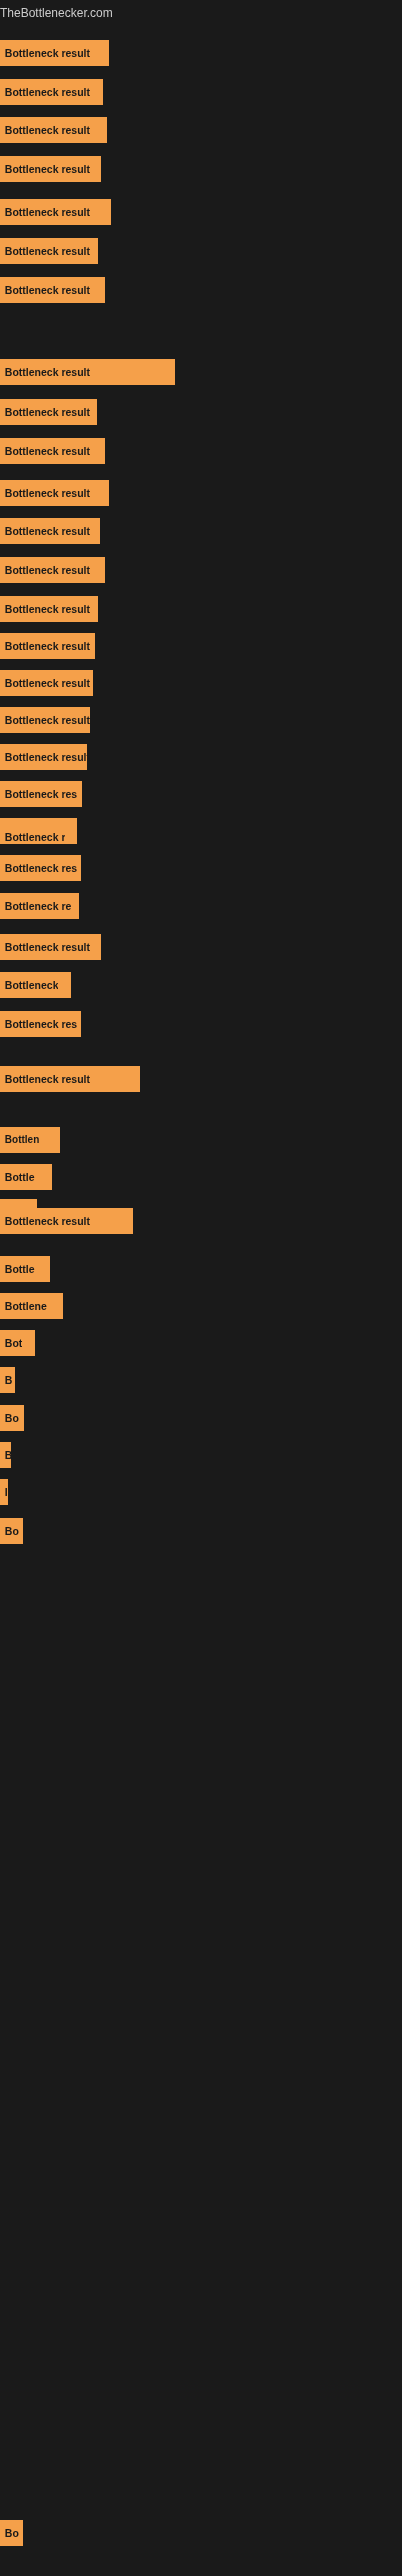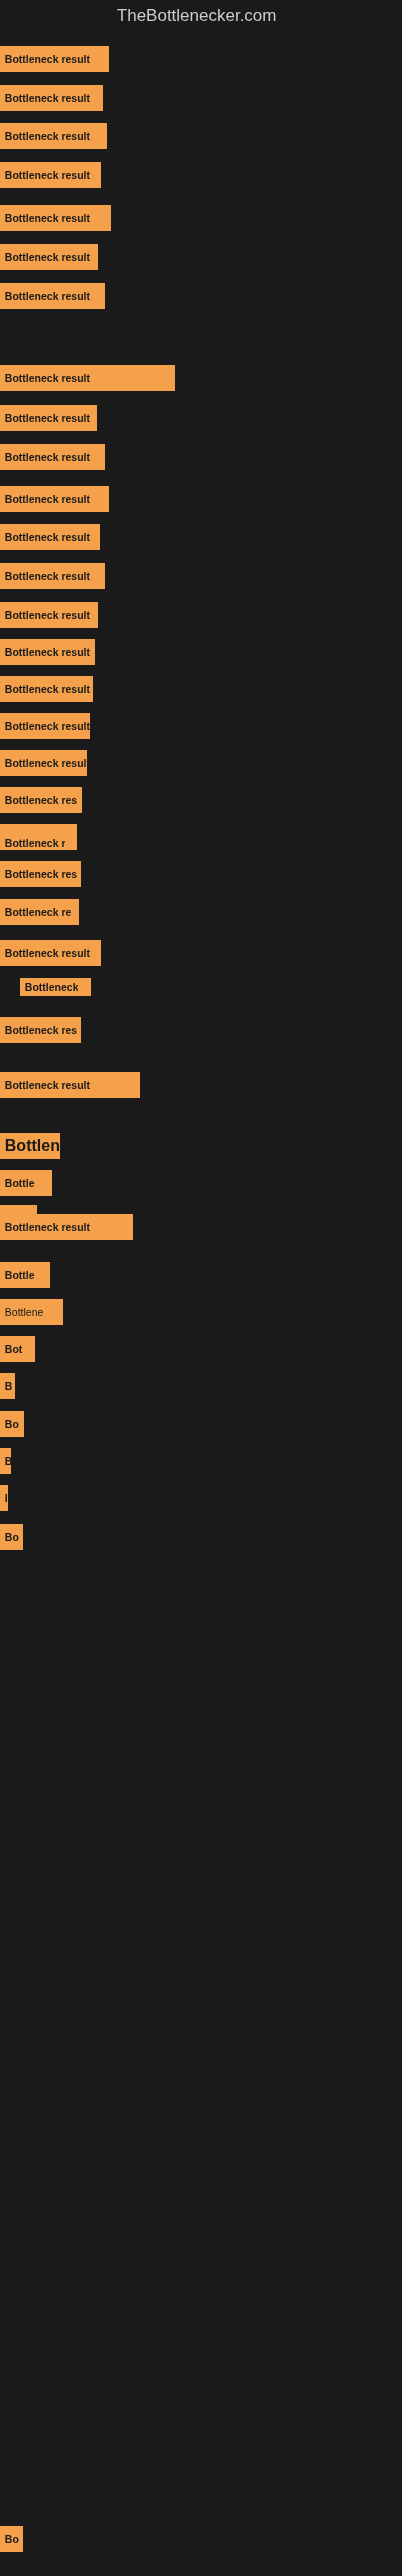--- a/index.html
+++ b/index.html
@@ -8,24 +8,24 @@
       box-sizing: border-box;
     }
     body {
       width: 403px;
       min-height: 2576px;
       background-color: #1a1a1a;
       font-family: Arial, sans-serif;
       position: relative;
     }
     .site-title {
-      text-align: center;
+      text-align: left;
       padding: 6.4px 9.7px 3.2px 0;
       color: #cccccc;
-      font-size: 17px;
+      font-size: 12px;
     }
     .bars-container {
       padding: 4.8px 0 0 0;
     }
   </style>
 </head>
 <body>
 
 <div class="site-title">TheBottlenecker.com</div>
 
@@ -139,37 +139,37 @@
       <div style="background-color: rgb(245, 160, 74); width: 79px; height: 26px; display: flex; align-items: center; padding-left: 4.8px;">
         <span style="color: rgb(26, 26, 26); font-size: 10.5px; font-weight: bold; white-space: nowrap; overflow: hidden;">Bottleneck re</span>
       </div>
     </div>
     <div style="position: absolute; top: 910px; left: 0px;">
       <div style="background-color: rgb(245, 160, 74); width: 101px; height: 26px; display: flex; align-items: center; padding-left: 4.8px;">
         <span style="color: rgb(26, 26, 26); font-size: 10.5px; font-weight: bold; white-space: nowrap; overflow: hidden;">Bottleneck result</span>
       </div>
     </div>
     <div style="position: absolute; top: 948px; left: 0px;">
-      <div style="background-color: rgb(245, 160, 74); width: 71px; height: 18px; display: flex; align-items: center; padding-left: 4.8px; margin-left: 20px;">
+      <div style="background-color: rgb(245, 160, 74); width: 71px; height: 26px; display: flex; align-items: center; padding-left: 4.8px;">
         <span style="color: rgb(26, 26, 26); font-size: 10.5px; font-weight: bold; white-space: nowrap; overflow: hidden;">Bottleneck</span>
       </div>
     </div>
     <div style="position: absolute; top: 987px; left: 0px;">
       <div style="background-color: rgb(245, 160, 74); width: 81px; height: 26px; display: flex; align-items: center; padding-left: 4.8px;">
         <span style="color: rgb(26, 26, 26); font-size: 10.5px; font-weight: bold; white-space: nowrap; overflow: hidden;">Bottleneck res</span>
       </div>
     </div>
     <div style="position: absolute; top: 1042px; left: 0px;">
       <div style="background-color: rgb(245, 160, 74); width: 140px; height: 26px; display: flex; align-items: center; padding-left: 4.8px;">
         <span style="color: rgb(26, 26, 26); font-size: 10.5px; font-weight: bold; white-space: nowrap; overflow: hidden;">Bottleneck result</span>
       </div>
     </div>
     <div style="position: absolute; top: 1103px; left: 0px;">
       <div style="background-color: rgb(245, 160, 74); width: 60px; height: 26px; display: flex; align-items: center; padding-left: 4.8px;">
-        <span style="color: rgb(26, 26, 26); font-size: 16px; font-weight: bold; white-space: nowrap; overflow: hidden;">Bottlen</span>
+        <span style="color: rgb(26, 26, 26); font-size: 10px; font-weight: bold; white-space: nowrap; overflow: hidden;">Bottlen</span>
       </div>
     </div>
     <div style="position: absolute; top: 1140px; left: 0px;">
       <div style="background-color: rgb(245, 160, 74); width: 52px; height: 26px; display: flex; align-items: center; padding-left: 4.8px;">
         <span style="color: rgb(26, 26, 26); font-size: 10.5px; font-weight: bold; white-space: nowrap; overflow: hidden;">Bottle</span>
       </div>
     </div>
     <div style="position: absolute; top: 1175px; left: 0px;">
       <div style="background-color: rgb(245, 160, 74); width: 37px; height: 26px; display: flex; align-items: center; padding-left: 4.8px;">
         <span style="color: rgb(26, 26, 26); font-size: 10.5px; font-weight: bold; white-space: nowrap; overflow: hidden;">Bot</span>
@@ -180,21 +180,21 @@
         <span style="color: rgb(26, 26, 26); font-size: 10.5px; font-weight: bold; white-space: nowrap; overflow: hidden;">Bottleneck result</span>
       </div>
     </div>
     <div style="position: absolute; top: 1232px; left: 0px;">
       <div style="background-color: rgb(245, 160, 74); width: 50px; height: 26px; display: flex; align-items: center; padding-left: 4.8px;">
         <span style="color: rgb(26, 26, 26); font-size: 10.5px; font-weight: bold; white-space: nowrap; overflow: hidden;">Bottle</span>
       </div>
     </div>
     <div style="position: absolute; top: 1269px; left: 0px;">
       <div style="background-color: rgb(245, 160, 74); width: 63px; height: 26px; display: flex; align-items: center; padding-left: 4.8px;">
-        <span style="color: rgb(26, 26, 26); font-size: 10.5px; font-weight: normal; white-space: nowrap; overflow: hidden;">Bottlene</span>
+        <span style="color: rgb(26, 26, 26); font-size: 10.5px; font-weight: bold; white-space: nowrap; overflow: hidden;">Bottlene</span>
       </div>
     </div>
     <div style="position: absolute; top: 1306px; left: 0px;">
       <div style="background-color: rgb(245, 160, 74); width: 35px; height: 26px; display: flex; align-items: center; padding-left: 4.8px;">
         <span style="color: rgb(26, 26, 26); font-size: 10.5px; font-weight: bold; white-space: nowrap; overflow: hidden;">Bot</span>
       </div>
     </div>
     <div style="position: absolute; top: 1343px; left: 0px;">
       <div style="background-color: rgb(245, 160, 74); width: 14.5px; height: 26px; display: flex; align-items: center; padding-left: 4.8px;">
         <span style="color: rgb(26, 26, 26); font-size: 10.5px; font-weight: bold; white-space: nowrap; overflow: hidden;">B</span>

